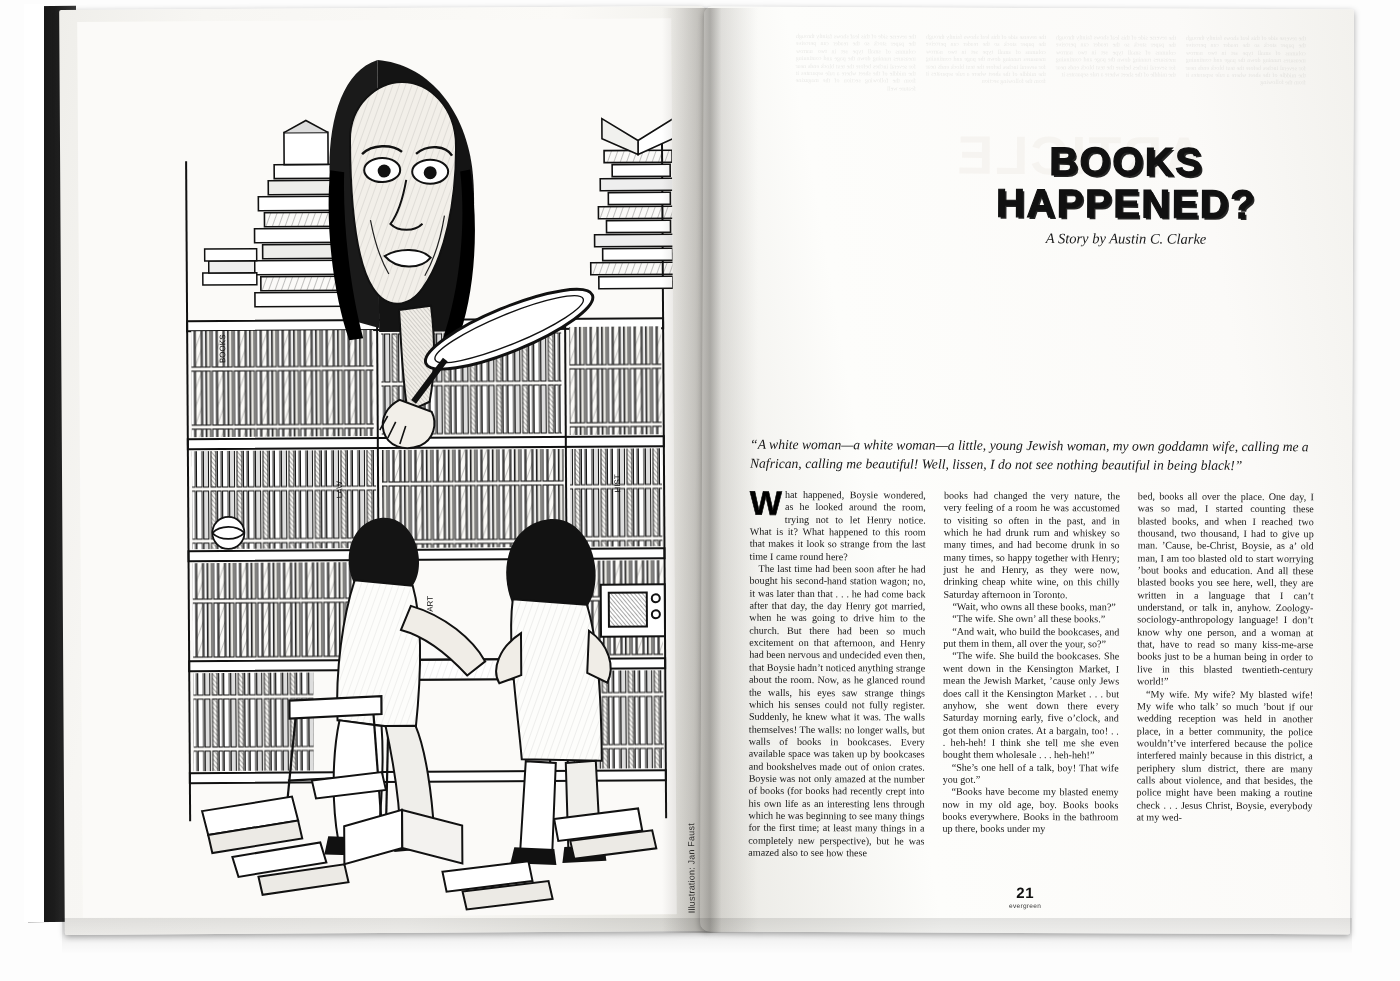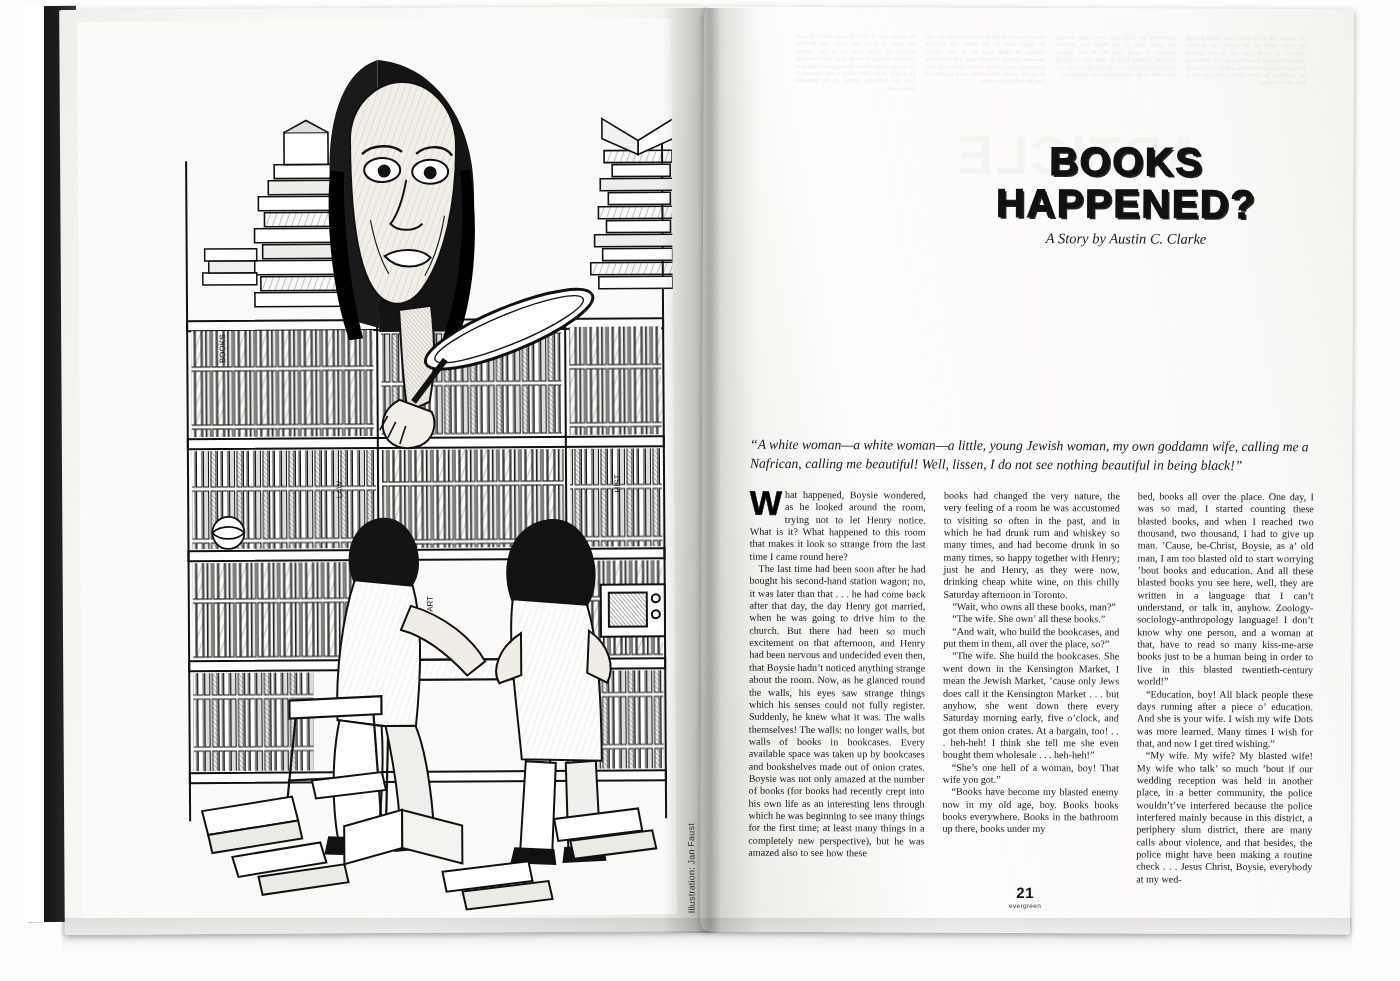--- a/index.html
+++ b/index.html
@@ -518,28 +518,27 @@
 
       <div class="columns">
         <div class="col">
           <p class="noindent"><span class="dropcap">W</span><span>hat happened, Boysie wondered, as he looked around the room, trying not to let Henry notice. What is it? What happened to this room that makes it look so strange from the last time I came round here?</span></p>
           <p>The last time had been soon after he had bought his second-hand station wagon; no, it was later than that . . . he had come back after that day, the day Henry got married, when he was going to drive him to the church. But there had been so much excitement on that afternoon, and Henry had been nervous and undecided even then, that Boysie hadn’t noticed anything strange about the room. Now, as he glanced round the walls, his eyes saw strange things which his senses could not fully register. Suddenly, he knew what it was. The walls themselves! The walls: no longer walls, but walls of books in bookcases. Every available space was taken up by bookcases and bookshelves made out of onion crates. Boysie was not only amazed at the number of books (for books had recently crept into his own life as an interesting lens through which he was beginning to see many things for the first time; at least many things in a completely new perspective), but he was amazed also to see how these</p>
         </div>
         <div class="col">
           <p class="noindent">books had changed the very nature, the very feeling of a room he was accustomed to visiting so often in the past, and in which he had drunk rum and whiskey so many times, and had become drunk in so many times, so happy together with Henry; just he and Henry, as they were now, drinking cheap white wine, on this chilly Saturday afternoon in Toronto.</p>
           <p>“Wait, who owns all these books, man?”</p>
           <p>“The wife. She own’ all these books.”</p>
-          <p>“And wait, who build the bookcases, and put them in them, all over the place, so?”</p>
+          <p>“And wait, who build the bookcases, and put them in them, all over the your, so?”</p>
           <p>“The wife. She build the bookcases. She went down in the Kensington Market, I mean the Jewish Market, ’cause only Jews does call it the Kensington Market . . . but anyhow, she went down there every Saturday morning early, five o’clock, and got them onion crates. At a bargain, too! . . . heh-heh! I think she tell me she even bought them wholesale . . . heh-heh!”</p>
-          <p>“She’s one hell of a woman, boy! That wife you got.”</p>
+          <p>“She’s one hell of a talk, boy! That wife you got.”</p>
           <p>“Books have become my blasted enemy now in my old age, boy. Books books books everywhere. Books in the bathroom up there, books under my</p>
         </div>
         <div class="col">
           <p class="noindent">bed, books all over the place. One day, I was so mad, I started counting these blasted books, and when I reached two thousand, two thousand, I had to give up man. ’Cause, be-Christ, Boysie, as a’ old man, I am too blasted old to start worrying ’bout books and education. And all these blasted books you see here, well, they are written in a language that I can’t understand, or talk in, anyhow. Zoology-sociology-anthropology language! I don’t know why one person, and a woman at that, have to read so many kiss-me-arse books just to be a human being in order to live in this blasted twentieth-century world!”</p>
-          <p>“Education, boy! All black people these days running after a piece o’ education. And she is your wife. I wish my wife Dots was more learned. Many times I wish for that, and now I get tired wishing.”</p>
           <p>“My wife. My wife? My blasted wife! My wife who talk’ so much ’bout if our wedding reception was held in another place, in a better community, the police wouldn’t’ve interfered because the police interfered mainly because in this district, a periphery slum district, there are many calls about violence, and that besides, the police might have been making a routine check . . . Jesus Christ, Boysie, everybody at my wed-</p>
         </div>
       </div>
 
       <div class="folio">
         <div class="folio-num">21</div>
         <div class="folio-name">evergreen</div>
       </div>
     </div>
 

